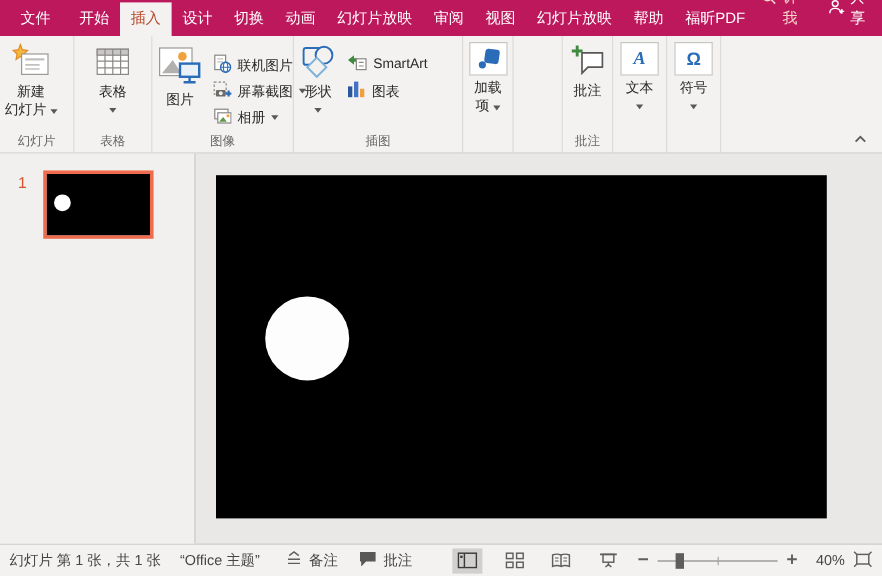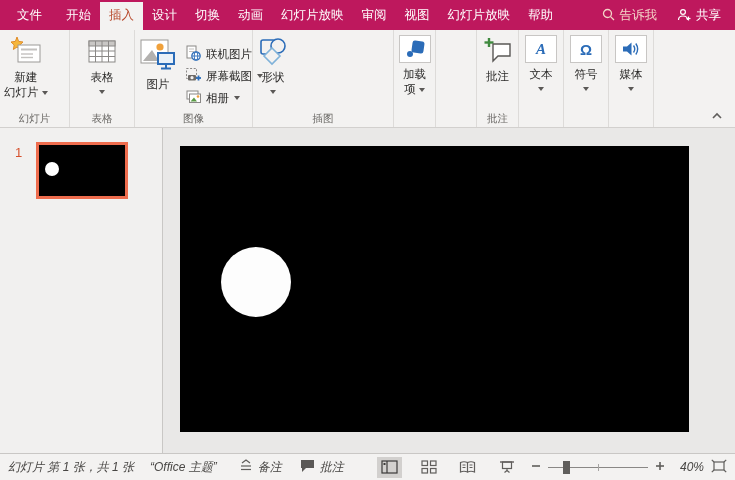--- a/index.html
+++ b/index.html
@@ -51,21 +51,21 @@
   .thumb-inner { position:absolute; inset:0; background:#000; }
   .thumb-circle { position:absolute; left:6px; top:17px; width:14px; height:14px;
                   border-radius:50%; background:#fff; }
   .canvas { flex:1; position:relative; }
   .slide { position:absolute; left:17px; top:18px; width:509px; height:286px; background:#000; }
   .slide-circle { position:absolute; left:41px; top:101px; width:70px; height:70px;
                   border-radius:50%; background:#fdfdfd; }
 
   
   .statusbar { height:26px; background:#f3f2f1; display:flex; align-items:center;
-               font-size:12px; color:#484644; padding:0 6px 0 8px;font-style:italic; }
+               font-size:12px; color:#484644; padding:0 6px 0 8px; }
   .sb-item { display:flex; align-items:center; gap:5px; white-space:nowrap; }
   .sb-counter { margin-right:16px; }
   .sb-theme { margin-right:22px; }
   .sb-notes { margin-right:18px; }
   .viewgrp { margin-left:auto; display:flex; align-items:center; }
   .viewbtn { width:25px; height:21px; display:flex; align-items:center; justify-content:center; }
   .viewbtn.sel { background:#d2d0ce; }
   .zoomgrp { display:flex; align-items:center; margin-left:12px; gap:7px; }
   .ztrack { width:100px; height:1px; background:#8a8886; position:relative; }
   .ztick { position:absolute; left:50%; top:-3px; width:1px; height:7px; background:#a6a4a2; }
@@ -81,20 +81,21 @@
   <div class="tab">开始</div>
   <div class="tab sel">插入</div>
   <div class="tab">设计</div>
   <div class="tab">切换</div>
   <div class="tab">动画</div>
   <div class="tab">幻灯片放映</div>
   <div class="tab">审阅</div>
   <div class="tab">视图</div>
   <div class="tab">幻灯片放映</div>
   <div class="tab">帮助</div>
+  <div class="tab">福昕PDF</div>
   <div class="tellme">
     <span>
       <svg width="13" height="13" viewBox="0 0 13 13">
           <circle cx="5.5" cy="5.5" r="4" fill="none" stroke="#f4d4c7" stroke-width="1.3"></circle>
           <line x1="8.6" y1="8.6" x2="12" y2="12" stroke="#f4d4c7" stroke-width="1.3"></line>
         </svg>
     </span>
     <span>告诉我</span>
   </div>
   <div class="share">
@@ -105,21 +106,21 @@
           <line x1="11.5" y1="8.5" x2="11.5" y2="12.5" stroke="#fff" stroke-width="1.2"></line>
           <line x1="9.5" y1="10.5" x2="13.5" y2="10.5" stroke="#fff" stroke-width="1.2"></line>
         </svg>
     </span>
     <span>共享</span>
   </div>
 </div>
 
 <div class="ribbon">
 
-  <div class="rgroup" style="width:70px">
+  <div class="rgroup" style="width:62px">
     <div class="rg-body">
       <div class="bigbtn">
         <span class="ic">
           <svg width="34" height="32" viewBox="0 0 34 32">
               <polygon points="8,1 9.6,5.4 14,6 10.8,9 11.6,13.5 8,11 4.4,13.5 5.2,9 2,6 6.4,5.4" fill="#f6b73c" stroke="#e08c28" stroke-width="1"></polygon>
               <rect x="9" y="9" width="22" height="17" fill="#fff" stroke="#9b9997"></rect>
               <line x1="12" y1="13.5" x2="28" y2="13.5" stroke="#c3c1bf" stroke-width="2"></line>
               <line x1="12" y1="18" x2="24" y2="18" stroke="#c3c1bf" stroke-width="1.4"></line>
               <line x1="12" y1="21.5" x2="24" y2="21.5" stroke="#c3c1bf" stroke-width="1.4"></line>
             </svg>
@@ -224,20 +225,43 @@
               <rect x="4" y="4" width="14" height="14" rx="2" fill="none" stroke="#2b6cb8" stroke-width="1.6"></rect>
               <circle cx="21" cy="10" r="7" fill="#f3f2f1" stroke="#2b6cb8" stroke-width="1.6"></circle>
               <polygon points="15,12 23,20 15,28 7,20" fill="#f3f2f1" stroke="#7fb2d9" stroke-width="1.6"></polygon>
             </svg>
         </span>
         <span class="bl">形状</span>
         <span class="bl" style="height:13px">
             <span class="dd"></span>
           </span>
       </div>
+      <div class="smallcol">
+        <div class="smallbtn">
+          <span>
+            <svg width="17" height="15" viewBox="0 0 17 15">
+                <polygon points="1,5 6,1 6,3.5 9,3.5 9,6.5 6,6.5 6,9" fill="#3f8a3f"></polygon>
+                <rect x="8" y="4" width="8" height="9" fill="#fff" stroke="#8a8886"></rect>
+                <line x1="10" y1="7" x2="14" y2="7" stroke="#8a8886"></line>
+                <line x1="10" y1="10" x2="14" y2="10" stroke="#8a8886"></line>
+              </svg>
+          </span>
+          <span>SmartArt</span>
+        </div>
+        <div class="smallbtn">
+          <span>
+            <svg width="16" height="15" viewBox="0 0 16 15">
+                <rect x="1" y="5" width="3.6" height="9" fill="#2b579a"></rect>
+                <rect x="6" y="1" width="3.6" height="13" fill="#4472c4"></rect>
+                <rect x="11" y="7" width="3.6" height="7" fill="#f0a13c"></rect>
+              </svg>
+          </span>
+          <span>图表</span>
+        </div>
+      </div>
     </div>
     <div class="rg-label">插图</div>
   </div>
 
   <div class="rgroup" style="width:42px">
     <div class="rg-body">
       <div class="tallbtn">
         <span class="iconbox">
           <svg width="22" height="20" viewBox="0 0 22 20">
               <rect x="8" y="2" width="12" height="12" rx="2.5" fill="#2b6cb8" transform="rotate(8 14 8)"></rect>
@@ -297,38 +321,20 @@
           </span>
         <span class="bl">符号</span>
         <span class="bl" style="height:13px">
             <span class="dd"></span>
           </span>
       </div>
     </div>
     <div class="rg-label"></div>
   </div>
 
-  <div class="rgroup" style="width:45px">
-    <div class="rg-body">
-      <div class="tallbtn">
-        <span class="iconbox">
-          <svg width="20" height="18" viewBox="0 0 20 18">
-              <polygon points="2,6.5 6,6.5 10.5,2.5 10.5,15.5 6,11.5 2,11.5" fill="#2b6cb8"></polygon>
-              <path d="M12.5 5.5 Q15 9 12.5 12.5" fill="none" stroke="#2b6cb8" stroke-width="1.4"></path>
-              <path d="M14.8 3.5 Q18.5 9 14.8 14.5" fill="none" stroke="#2b6cb8" stroke-width="1.4"></path>
-            </svg>
-        </span>
-        <span class="bl">媒体</span>
-        <span class="bl" style="height:13px">
-            <span class="dd"></span>
-          </span>
-      </div>
-    </div>
-    <div class="rg-label"></div>
-  </div>
 
   <div class="collapse">
     <svg width="12" height="9" viewBox="0 0 12 9">
         <path d="M2 7 L6 3 L10 7" fill="none" stroke="#605e5c" stroke-width="1.6"></path>
       </svg>
   </div>
 </div>
 
 <div class="content">
   <div class="thumbs">

